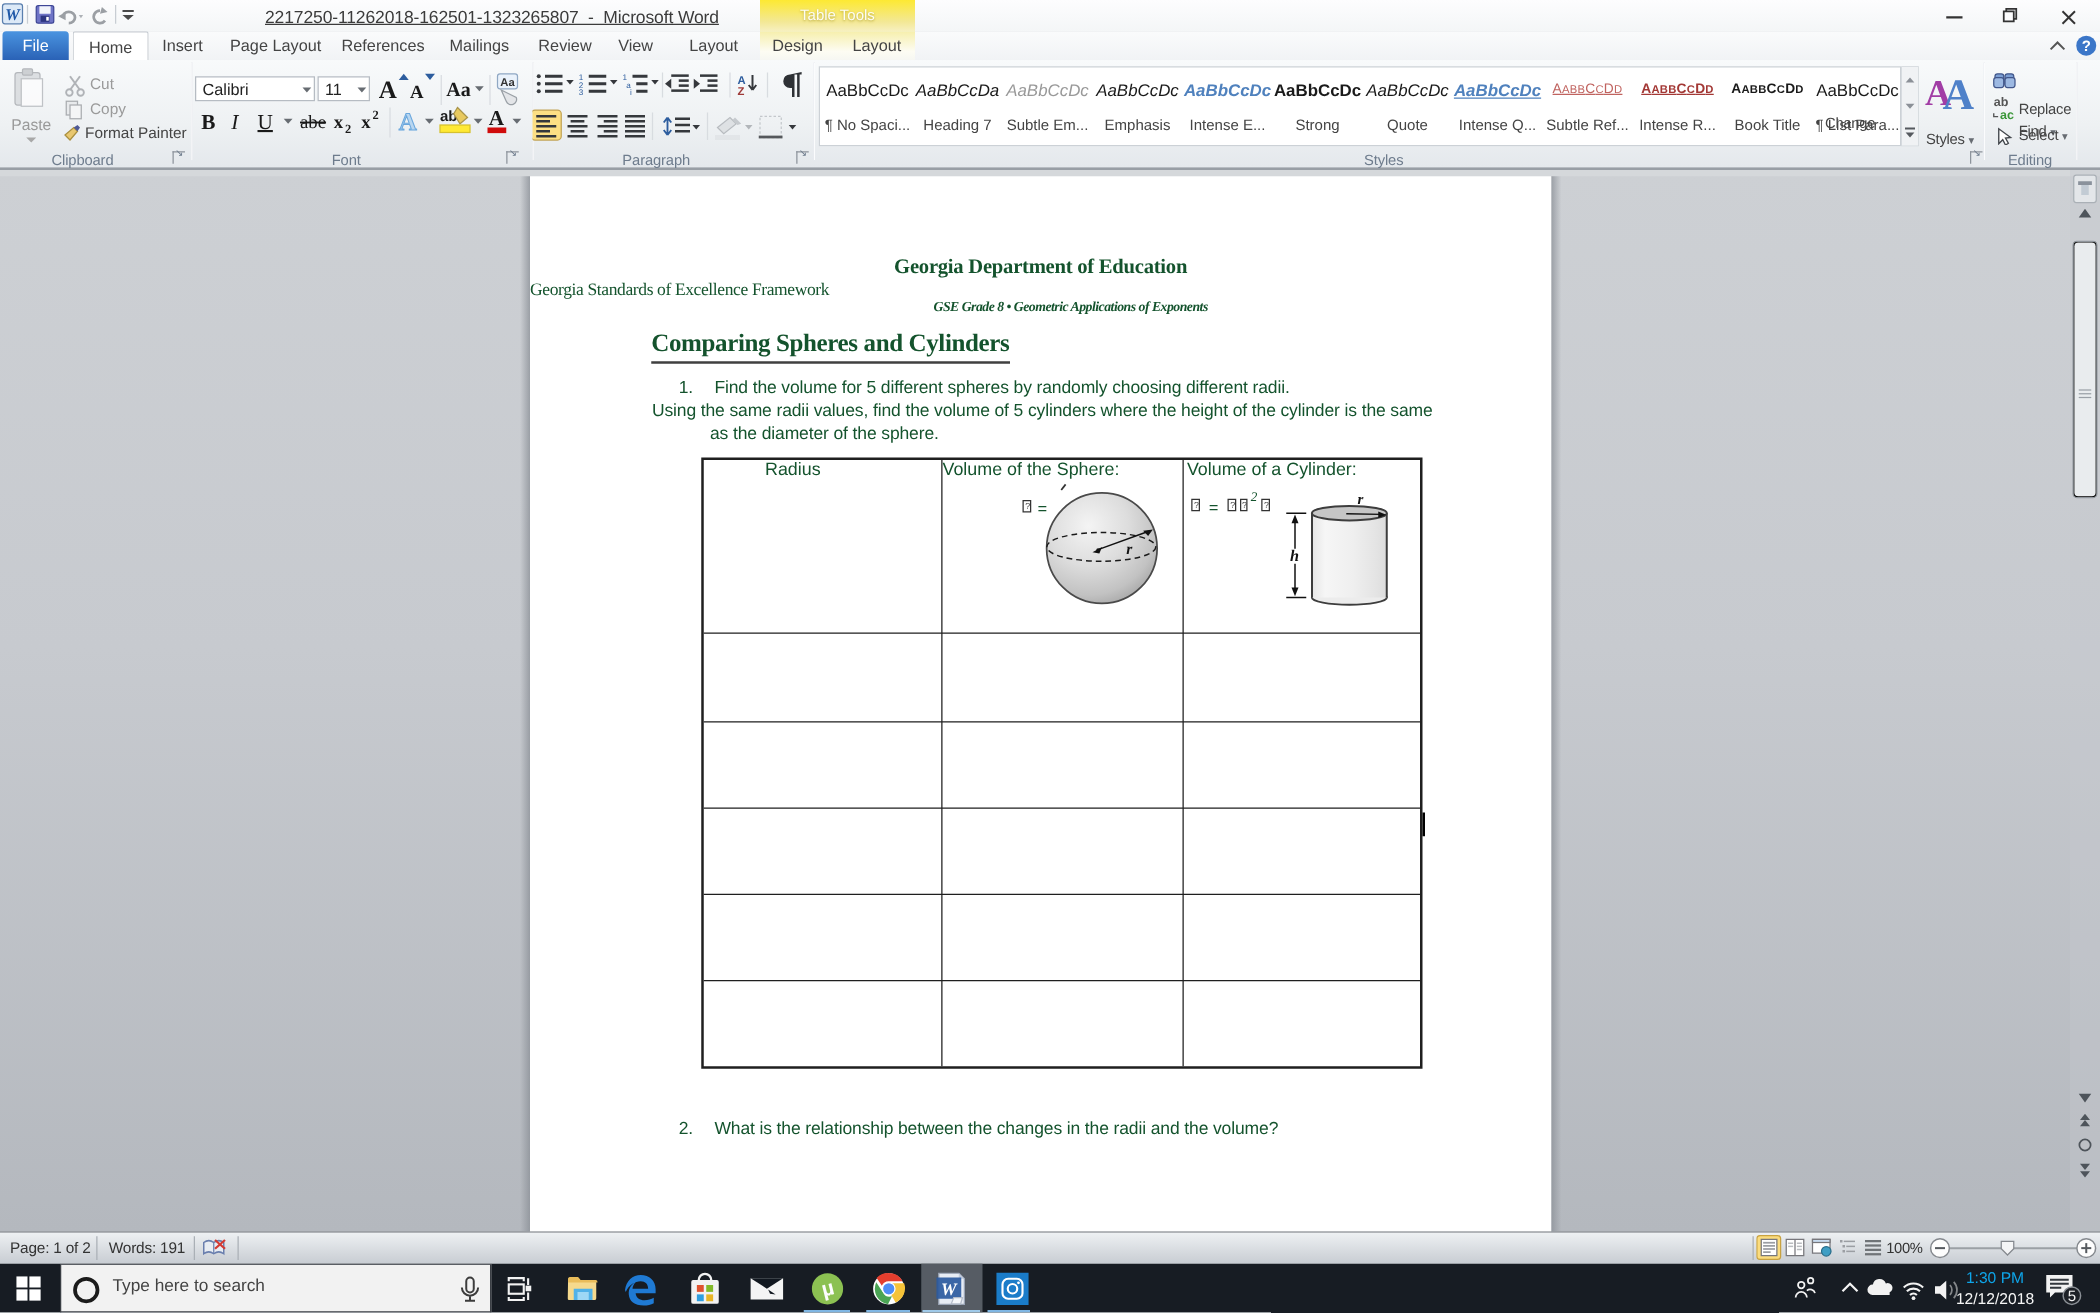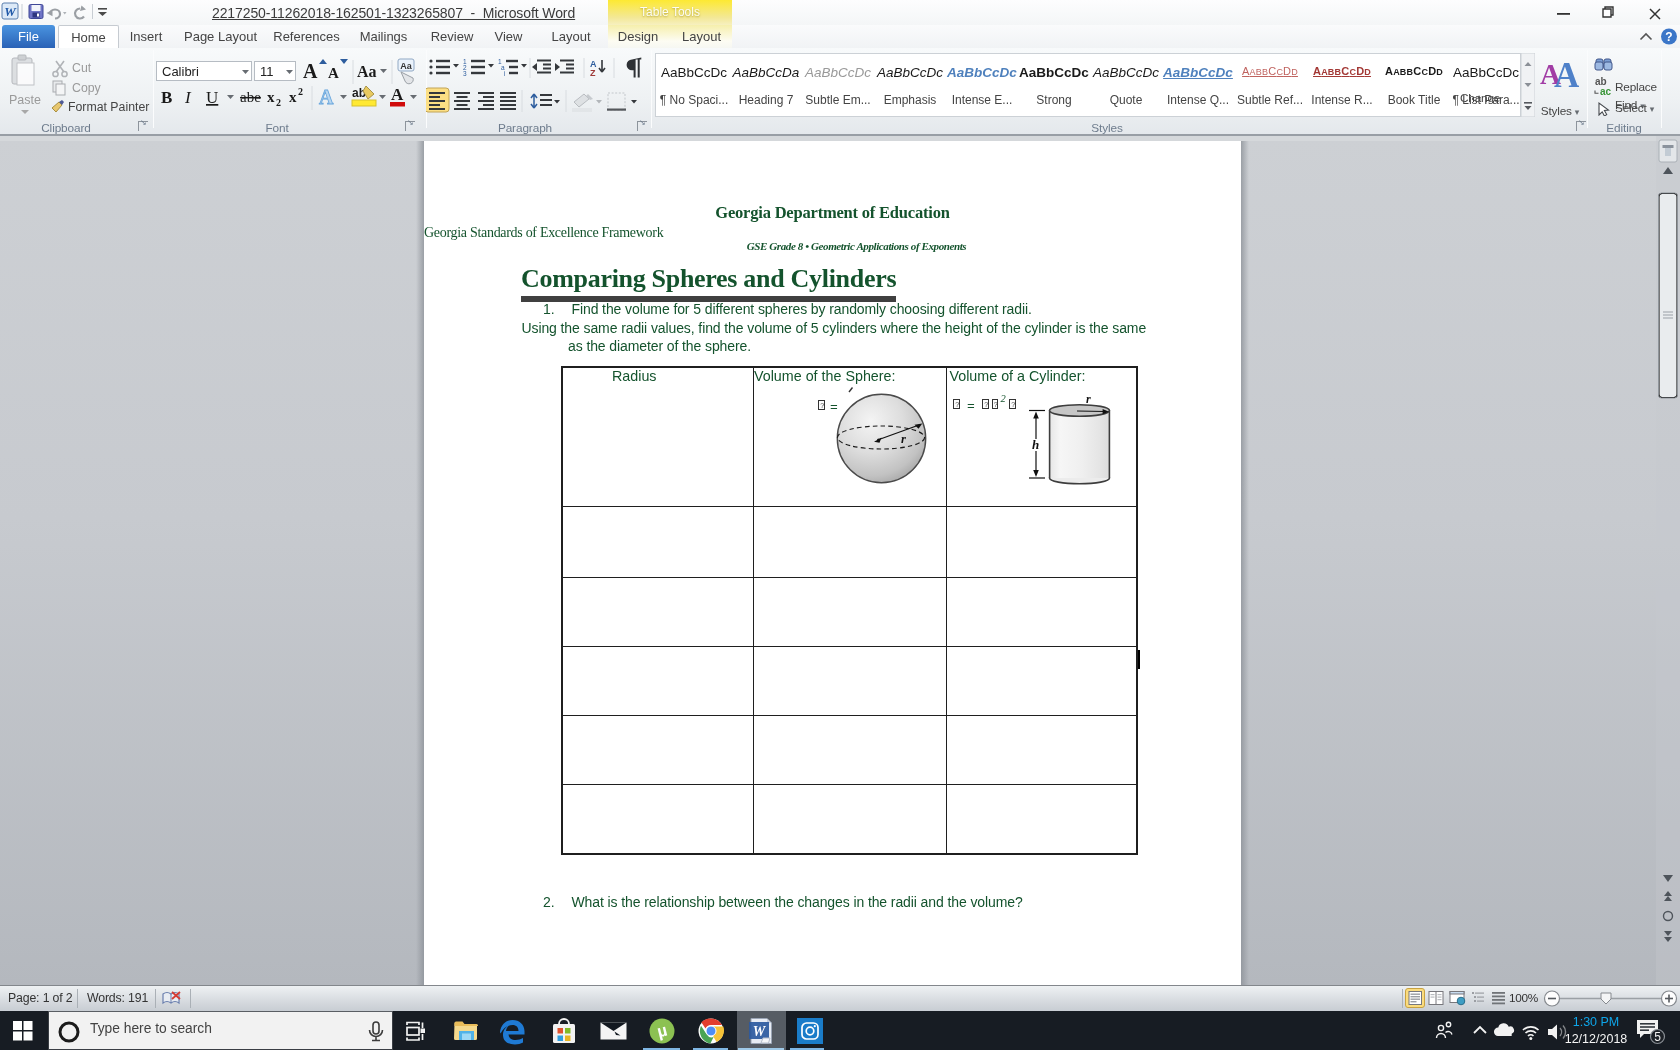--- a/index.html
+++ b/index.html
@@ -474,21 +474,21 @@
 </div>
 
 <div id="docarea">
   <div id="docstrip"></div>
   <div id="pageshadowL"></div>
     <div id="pageshadowR"></div>
   <div id="page">
     <div class="doc serif abs" style="left:0;width:817px;top:61.5px;text-align:center;font-size:16.5px;font-weight:bold;letter-spacing:-0.2px;">Georgia Department of Education</div>
     <div class="doc serif abs" style="left:0;width:817px;top:84px;text-align:left;font-size:14px;letter-spacing:-0.3px;">Georgia Standards of Excellence Framework</div>
     <div class="doc serif abs" style="left:0;width:817px;top:98.5px;text-align:center;font-size:11px;font-weight:bold;font-style:italic;letter-spacing:-0.4px;padding-left:48px;">GSE Grade 8 • Geometric Applications of Exponents</div>
-    <div class="doc serif abs" style="left:97px;top:123px;font-size:26px;font-weight:bold;letter-spacing:-0.3px;border-bottom:6px solid #404040;padding-bottom:1.5px;display:inline-block;">Comparing Spheres and Cylinders</div>
+    <div class="doc serif abs" style="left:97px;top:123px;font-size:20px;font-weight:bold;letter-spacing:-0.3px;border-bottom:2px solid #404040;padding-bottom:1.5px;display:inline-block;">Comparing Spheres and Cylinders</div>
     <div class="doc b14 abs" style="left:119px;top:160px;">1.</div>
     <div class="doc b14 abs" style="left:147.5px;top:160px;">Find the volume for 5 different spheres by randomly choosing different radii.</div>
     <div class="doc b14 abs" style="left:97.5px;top:178.5px;">Using the same radii values, find the volume of 5 cylinders where the height of the cylinder is the same</div>
     <div class="doc b14 abs" style="left:144px;top:197px;">as the diameter of the sphere.</div>
 
     <div class="abs" style="left:137px;top:225px;width:577px;height:489px;border:2px solid #1f1f1f;"></div>
     <div class="abs" style="left:329px;top:227px;width:1px;height:485px;background:#1f1f1f;"></div>
     <div class="abs" style="left:522px;top:227px;width:1px;height:485px;background:#1f1f1f;"></div>
     <div class="abs" style="left:139px;top:365px;width:574px;height:1px;background:#1f1f1f;"></div>
     <div class="abs" style="left:139px;top:436px;width:574px;height:1px;background:#1f1f1f;"></div>

